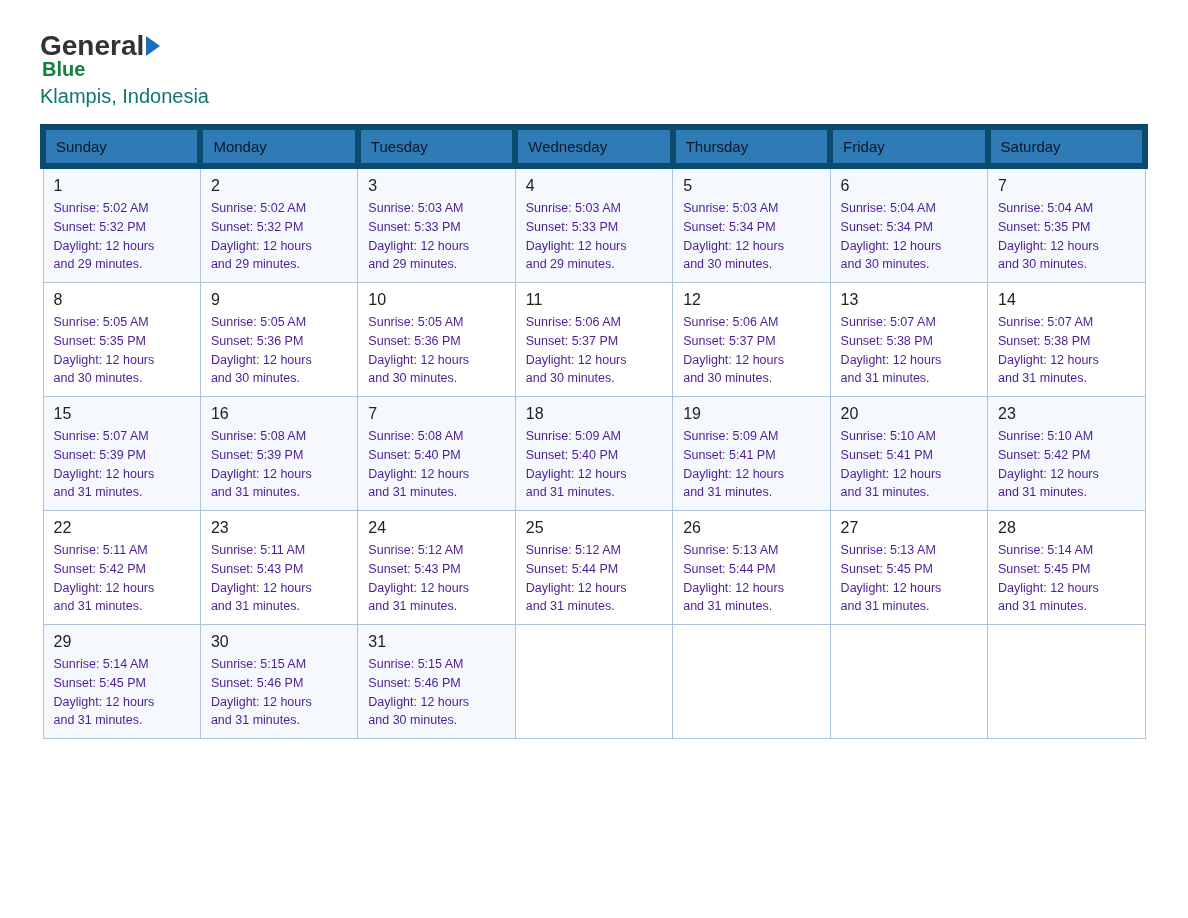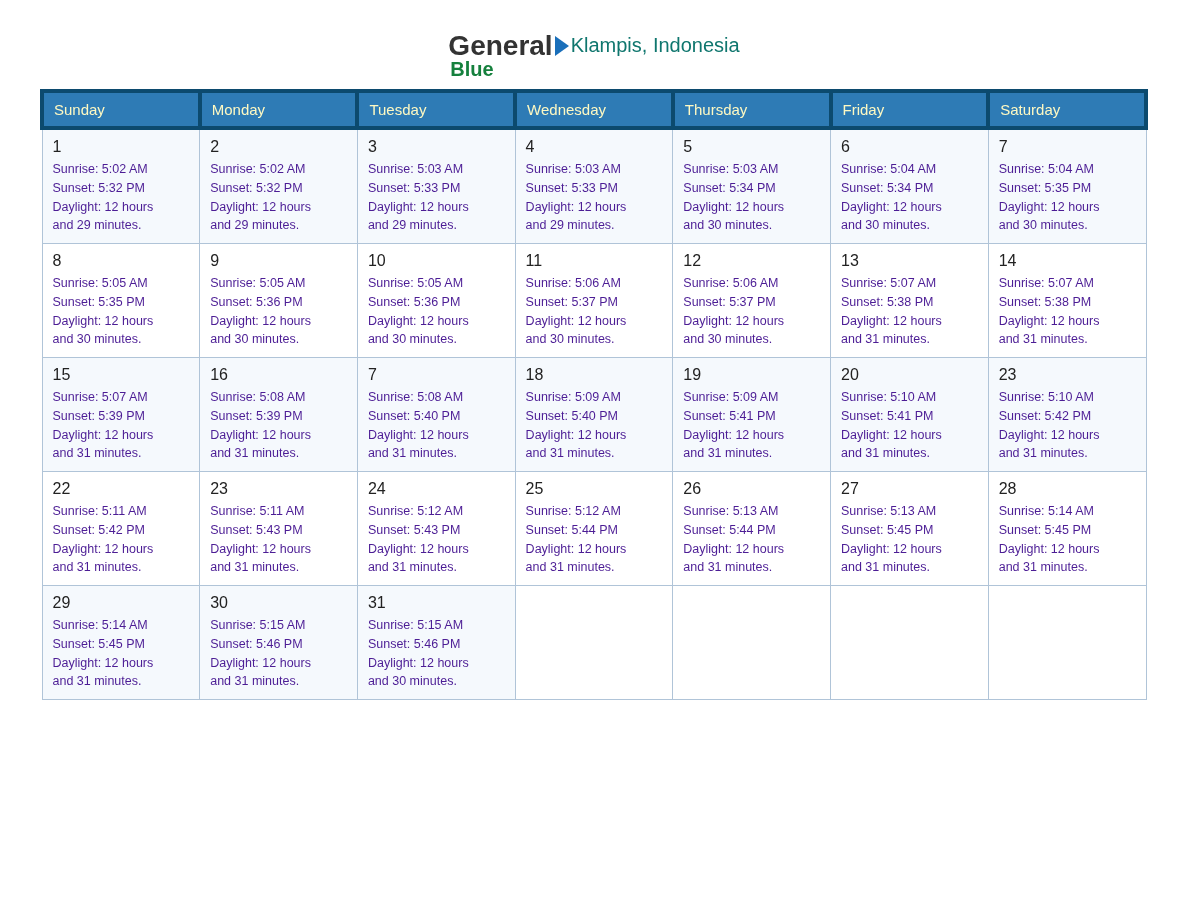--- a/index.html
+++ b/index.html
@@ -7,21 +7,22 @@
       font-family: Arial, sans-serif;
       background: #fff;
       padding: 30px 40px;
       width: 1188px;
       min-height: 918px;
     }
     .header {
       display: flex;
       justify-content: center;
       align-items: flex-start;
-      margin-bottom: 8px;
+      margin-bottom: 16px;
+      flex-direction: column;
     }
     .logo {
       display: flex;
       flex-direction: column;
       align-items: flex-start;
     }
     .logo-text {
       display: flex;
       align-items: center;
       font-size: 28px;
@@ -58,25 +59,25 @@
       color: #0f766e;
       margin-top: 4px;
     }
     table {
       width: 100%;
       border-collapse: collapse;
       table-layout: fixed;
     }
     thead tr th {
       background: #2e7bb5;
-      color: #fef9c3;
+      color: #0f172a;
       padding: 8px 10px;
       font-size: 15px;
       font-weight: normal;
-      border: 4px solid #0c4a6e;
+      border: 6px solid #0c4a6e;
       text-align: left;
     }
     tbody tr td {
       border: 1px solid #b0c4d8;
       vertical-align: top;
       padding: 8px 10px;
       font-size: 13px;
       color: #222;
       height: 110px;
     }

